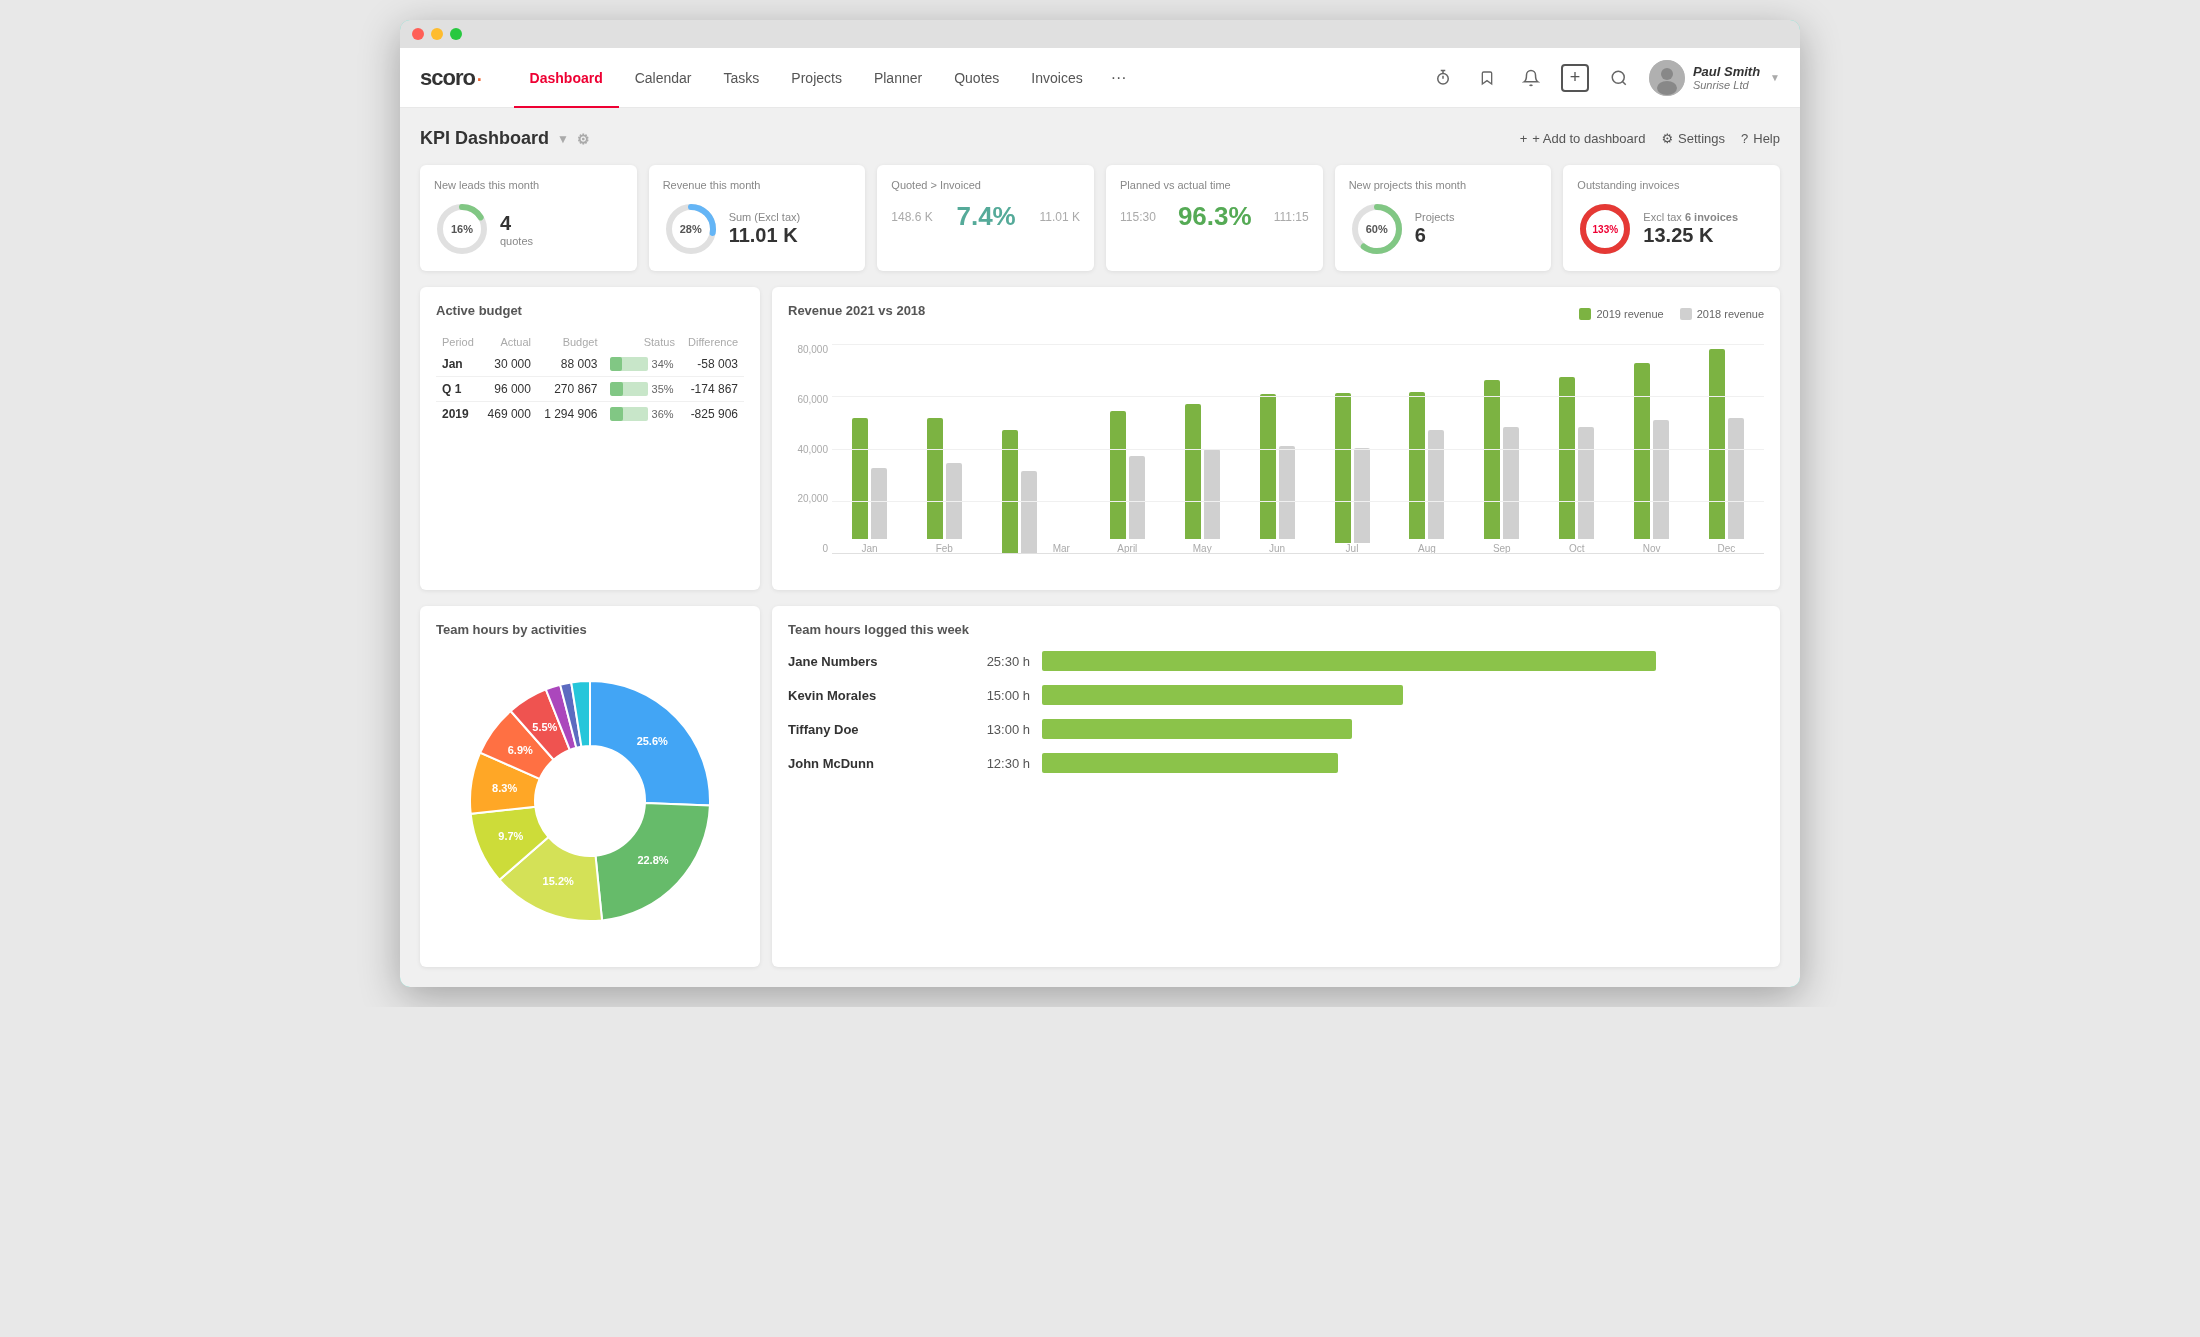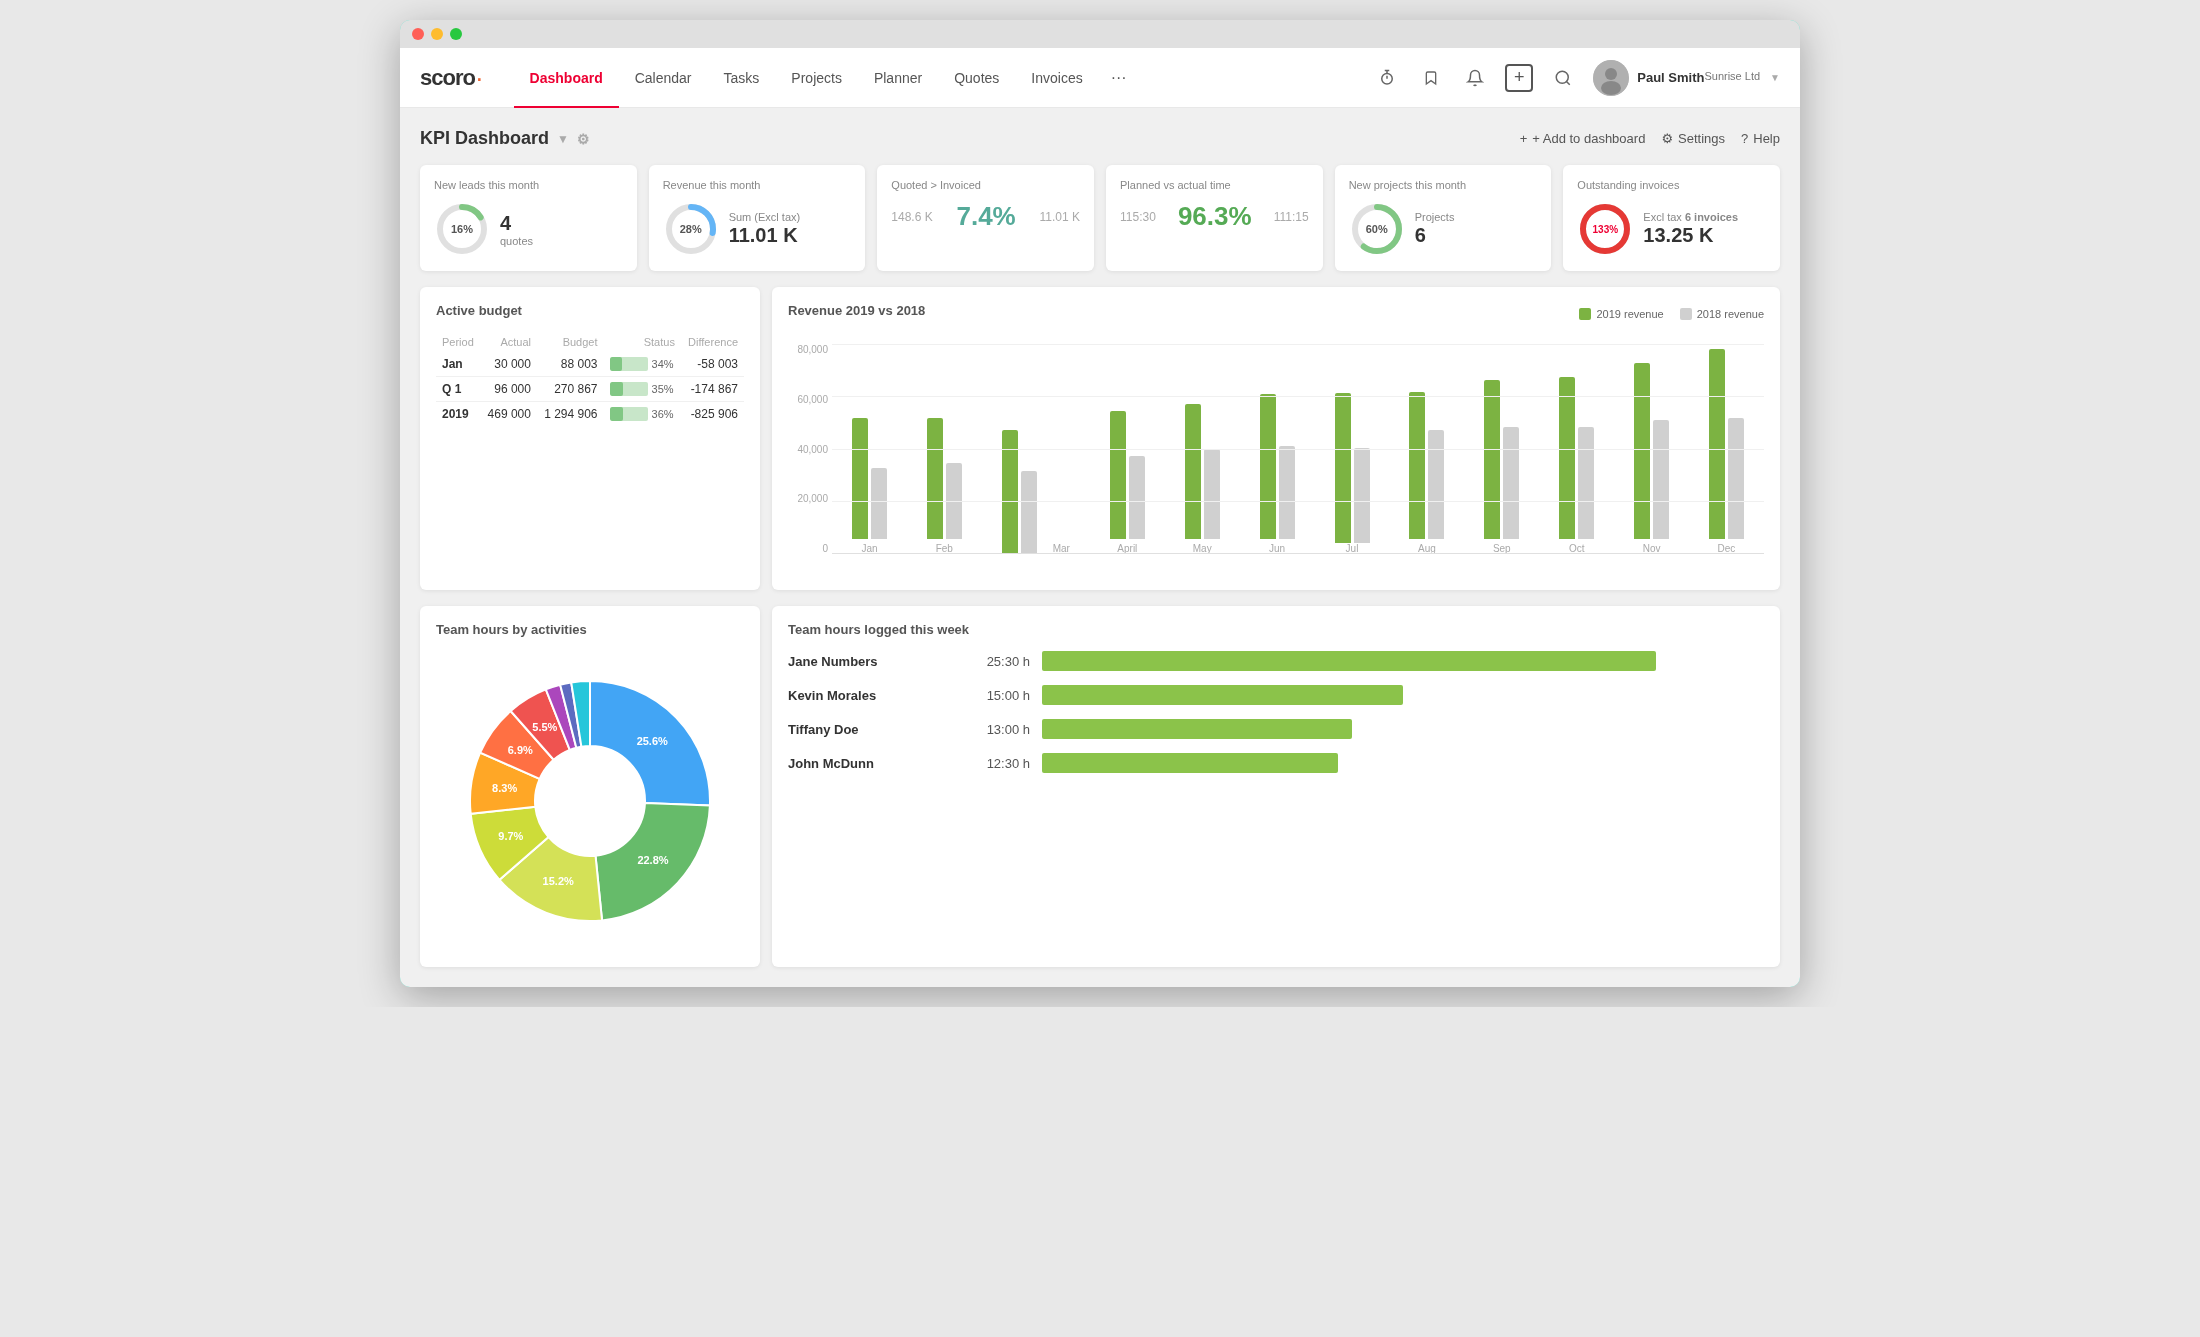--- a/index.html
+++ b/index.html
@@ -21,21 +21,21 @@
     .nav-items { display: flex; align-items: stretch; height: 60px; gap: 0; }
     .nav-item { display: flex; align-items: center; padding: 0 16px; cursor: pointer; font-size: 14px; color: #555; position: relative; height: 100%; }
     .nav-item.active { color: #e03; font-weight: 600; }
     .nav-item.active::after { content: ''; position: absolute; bottom: 0; left: 0; right: 0; height: 2px; background: #e03; }
     .nav-more { display: flex; align-items: center; padding: 0 12px; cursor: pointer; color: #555; font-size: 16px; }
     .nav-right { margin-left: auto; display: flex; align-items: center; gap: 16px; }
     .nav-icon { width: 28px; height: 28px; display: flex; align-items: center; justify-content: center; cursor: pointer; color: #555; font-size: 16px; }
     .nav-add { width: 28px; height: 28px; border: 2px solid #555; border-radius: 4px; display: flex; align-items: center; justify-content: center; cursor: pointer; color: #555; font-size: 18px; font-weight: 300; }
     .user-area { display: flex; align-items: center; gap: 8px; cursor: pointer; }
     .avatar { width: 36px; height: 36px; border-radius: 50%; background: #bbb; overflow: hidden; display: flex; align-items: center; justify-content: center; font-size: 14px; color: #fff; font-weight: 600; }
-    .user-info { display: flex; flex-direction: row; }
+    .user-info { display: flex; flex-direction: column; font-style: italic; }
     .user-name { font-size: 13px; font-weight: 600; color: #333; }
     .user-company { font-size: 11px; color: #777; }
 
     
     .main { background: #f0f0f0; padding: 20px; }
 
     
     .dash-header { display: flex; align-items: center; justify-content: space-between; margin-bottom: 16px; }
     .dash-title { display: flex; align-items: center; gap: 8px; font-size: 18px; font-weight: 600; color: #333; }
     .dash-title-arrow { color: #aaa; font-size: 12px; }
@@ -343,21 +343,21 @@
       </div>
     </td>
     <td class="diff-neg">-825 906</td>
   </tr>
             </tbody>
         </table>
       </div>
 
       <div class="panel">
         <div style="display:flex;justify-content:space-between;align-items:center;margin-bottom:12px;">
-          <div class="panel-title">Revenue 2019 vs 2018</div>
+          <div class="panel-title">Revenue 2021 vs 2018</div>
           <div class="chart-legend">
             <div class="legend-item">
               <div class="legend-dot" style="background:#7cb342;"></div>
               <span>2019 revenue</span>
             </div>
             <div class="legend-item">
               <div class="legend-dot" style="background:#d0d0d0;"></div>
               <span>2018 revenue</span>
             </div>
           </div>

